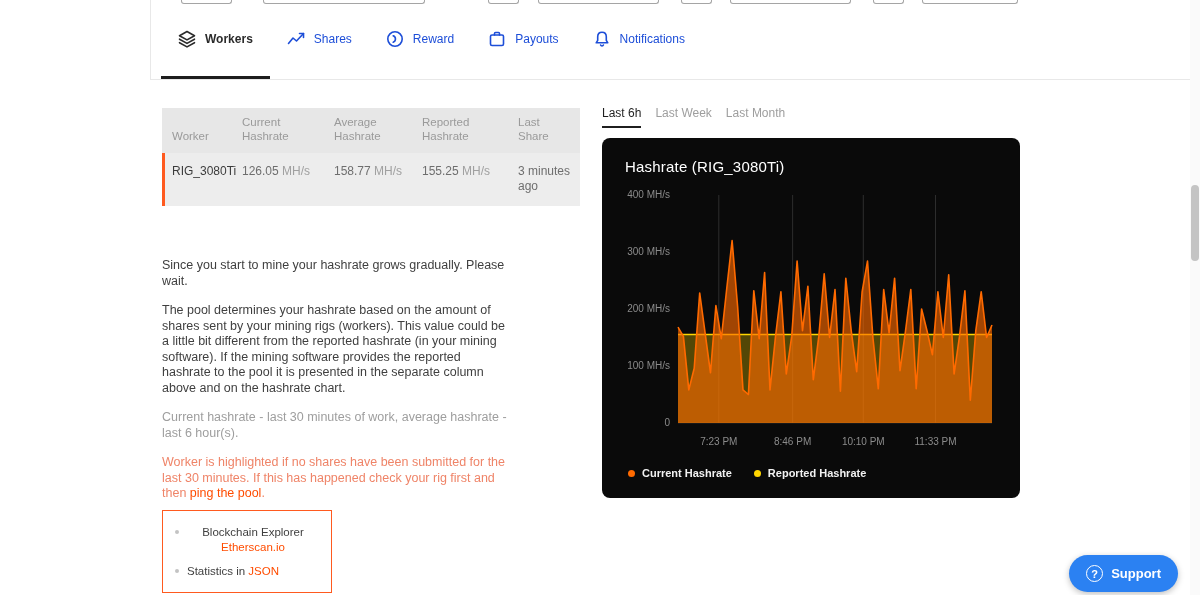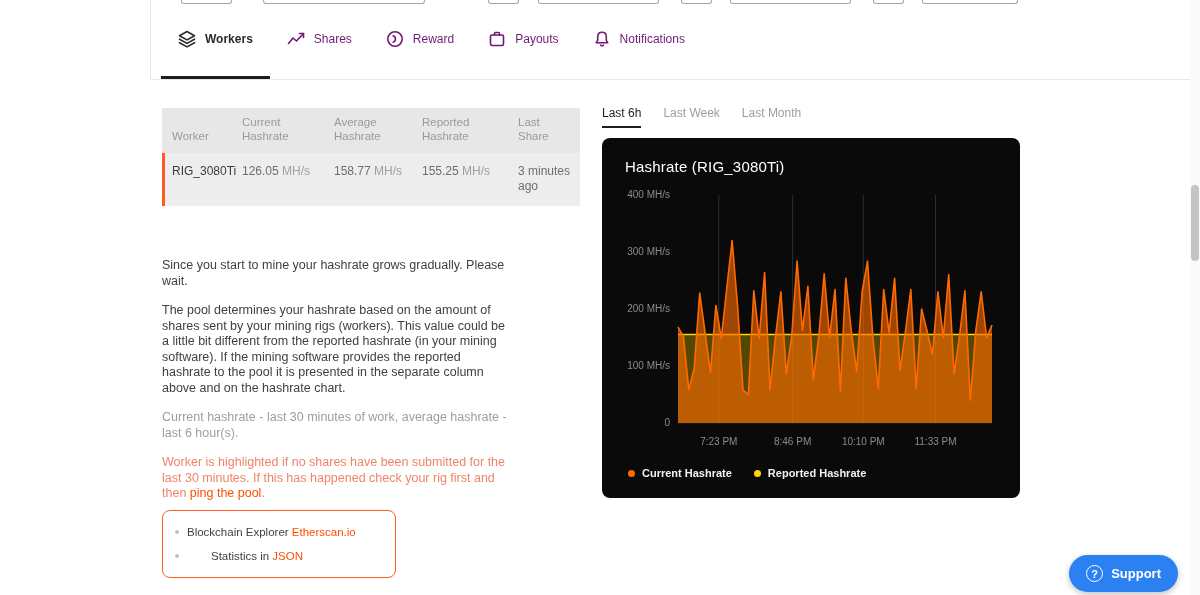--- a/index.html
+++ b/index.html
@@ -7,21 +7,21 @@
     font-family:"Liberation Sans", sans-serif; color:#3f3f3f; }
   .page { position:relative; width:1200px; height:595px; }
 
   
   .card-header { position:absolute; left:150px; top:-1px; width:1048px; height:81px;
     background:#fff; border:1px solid #e8e8e8; border-top:none; padding-left:10px; }
   .stub { position:absolute; top:-2px; height:7px; border:1px solid #a5a5a5;
     border-top:none; border-radius:0 0 3px 3px; background:#fff; }
   .tabs { display:flex; height:100%; align-items:stretch; }
   .tab { display:flex; align-items:center; gap:9px; padding:0 17px; font-size:12px;
-    color:#701a75; cursor:pointer; }
+    color:#1d4ed8; cursor:pointer; }
   .tab.active { color:#2b2b2b; font-weight:bold; box-shadow: inset 0 -3px 0 #1d1d1d; }
   .tab svg { flex:0 0 auto; }
 
   
   .workers-table { position:absolute; left:162px; top:108px; width:418px;
     border-collapse:collapse; font-size:12px; table-layout:fixed; }
   .workers-table th { background:#e7e7e7; color:#9a9a9a; font-weight:normal;
     text-align:left; font-size:11.5px; padding:7px 8px 9px 10px; vertical-align:bottom;
     line-height:1.25; }
   .workers-table td { padding:11px 8px 11px 10px; vertical-align:top; line-height:1.3; }
@@ -34,29 +34,29 @@
 
   
   .info { position:absolute; left:162px; top:258px; width:350px; font-size:12.5px;
     line-height:1.24; color:#3f3f3f; }
   .info p { margin-bottom:14px; }
   .info .muted { color:#9e9e9e; }
   .info .warn { color:#ef8468; }
   .info a, .links-box a { color:var(--link); text-decoration:none; cursor:pointer; }
 
   
-  .links-box { position:absolute; left:162px; top:510px; width:234px;
-    border:1px solid var(--accent); border-radius:8px; padding:11px 12px; font-size:11.5px;text-align:center; }
+  .links-box { position:absolute; left:162px; top:510px; width:170px;
+    border:1px solid var(--accent); border-radius:0; padding:11px 12px; font-size:11.5px;text-align:center; }
   .link-item { display:flex; align-items:baseline; margin:3px 0 9px 0; line-height:1.3; }
-  .link-item:last-child { margin-bottom:2px;gap:24px; }
+  .link-item:last-child { margin-bottom:2px; }
   .bullet { width:4px; height:4px; border-radius:50%; background:#c3c3c3; flex:0 0 auto;
     margin-right:8px; position:relative; top:-2px; }
 
   
-  .range-tabs { position:absolute; left:602px; top:106px; display:flex; gap:22px;
+  .range-tabs { position:absolute; left:602px; top:106px; display:flex; gap:14px;
     font-size:12px; color:#9e9e9e; }
   .range-tab { padding-bottom:6px; cursor:pointer; border-bottom:2px solid transparent; }
   .range-tab.active { color:#1f1f1f; border-bottom-color:#1f1f1f; }
 
   
   .chart-panel { position:absolute; left:602px; top:138px; width:418px; height:360px;
     background:#0a0a0a; border-radius:8px; padding:14px 18px 12px; }
   .chart-title { color:#fff; font-size:15px; font-weight:normal; margin:6px 0 8px 5px;
     letter-spacing:.2px; }
   .legend { display:flex; gap:22px; margin:8px 0 0 8px; align-items:center; }

